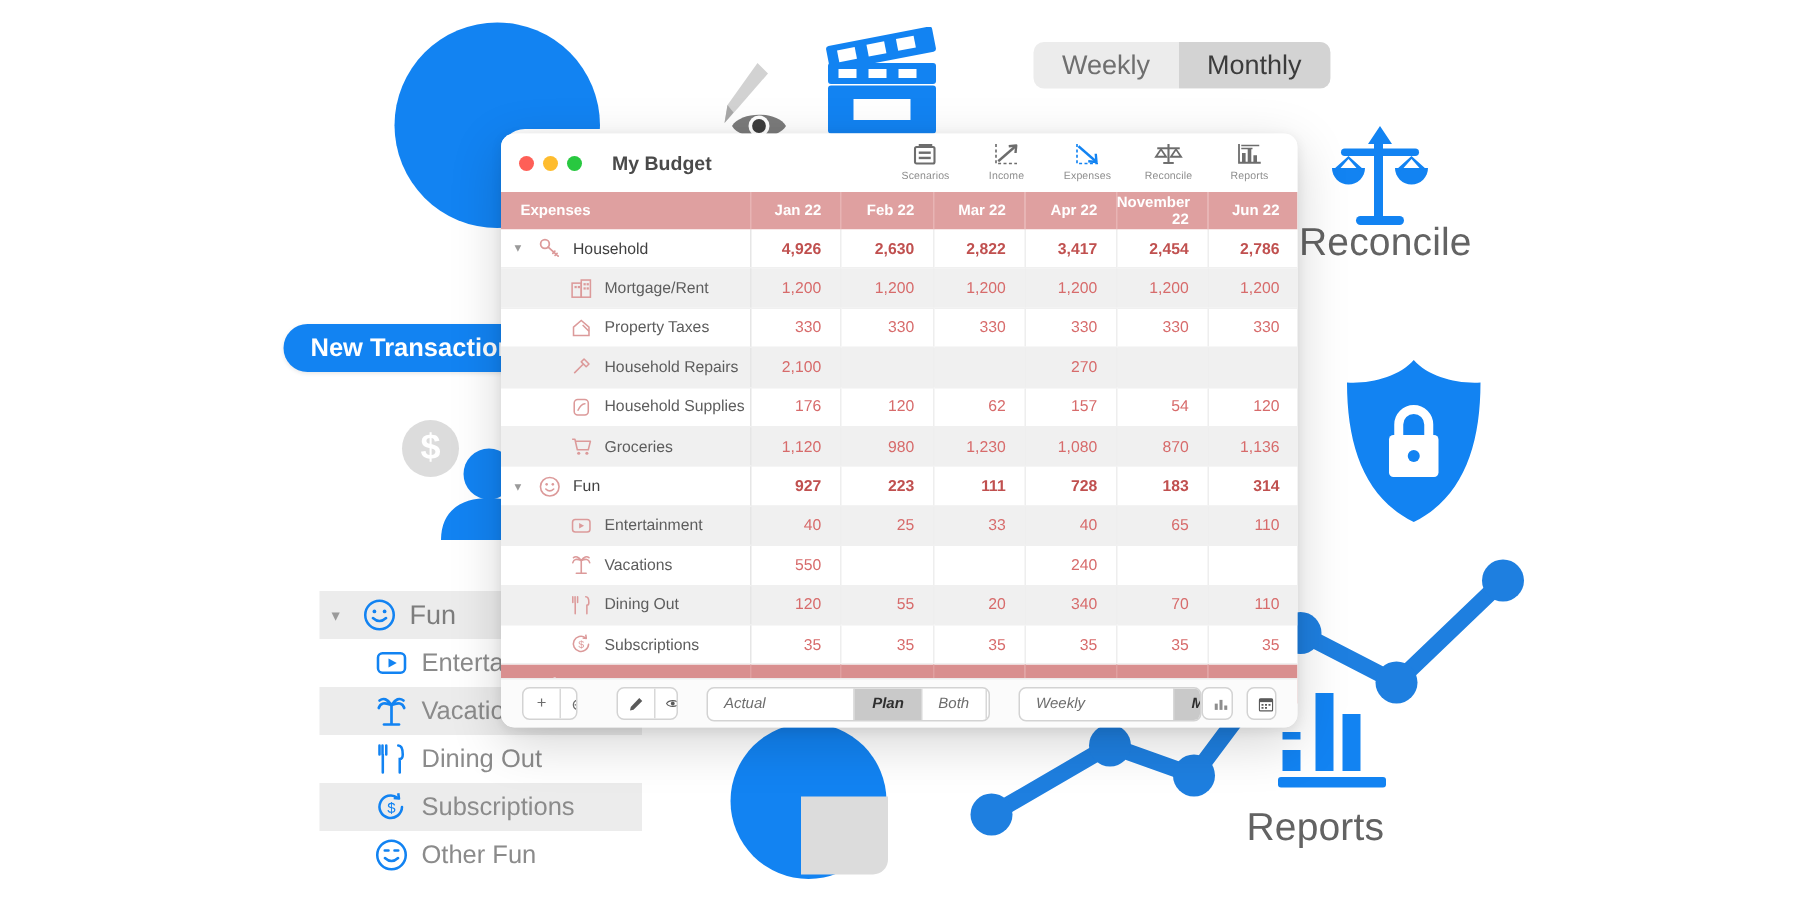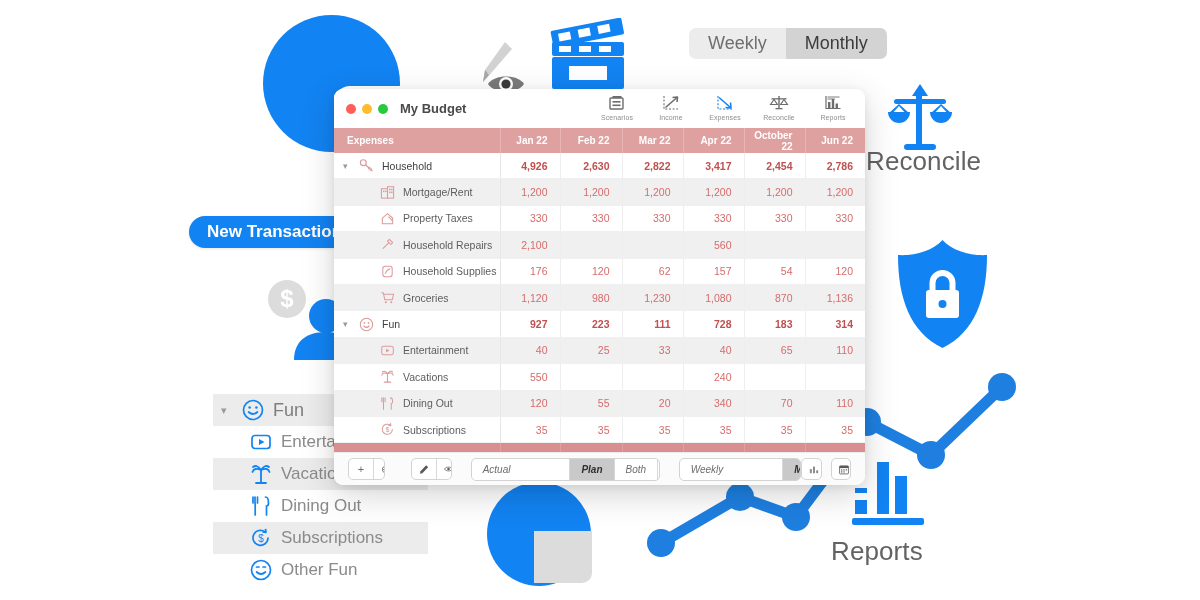--- a/index.html
+++ b/index.html
@@ -104,21 +104,21 @@
   }
   .titlebar{
     height:39px;display:flex;align-items:center;padding:0 12px;
     background:#ffffff;box-sizing:border-box;
   }
   .traffic{display:flex;gap:6px;align-items:center;}
   .dot{width:10px;height:10px;border-radius:50%;}
   .dot.r{background:#fe5f57;}
   .dot.y{background:#febc2e;}
   .dot.g{background:#28c840;}
-  .wtitle{margin-left:12px;font-size:13px;font-weight:bold;color:#4a4a4a;}
+  .wtitle{margin-left:20px;font-size:13px;font-weight:bold;color:#4a4a4a;}
   .toolbar{margin-left:auto;display:flex;align-items:flex-end;gap:14px;padding-bottom:2px;}
   .tb{display:flex;flex-direction:column;align-items:center;width:40px;}
   .tb .ti{height:17px;display:flex;align-items:flex-end;justify-content:center;}
   .tb .tl{font-size:7px;color:#8e8e8e;margin-top:3px;letter-spacing:.1px;}
 
   
   .tbl{width:100%;border-collapse:collapse;table-layout:fixed;}
   .tbl th,.tbl td{padding:0;}
   .hdr th{
     background:#dfa0a0;color:#ffffff;font-size:10px;font-weight:bold;
@@ -436,21 +436,21 @@
           <col style="width:61px">
           <col style="width:60px">
       </colgroup>
       <thead>
         <tr class="hdr">
           <th class="first">Expenses</th>
           <th class="m">Jan 22</th>
           <th class="m">Feb 22</th>
           <th class="m">Mar 22</th>
           <th class="m">Apr 22</th>
-          <th class="m">October 22</th>
+          <th class="m">November 22</th>
           <th class="m">Jun 22</th>
         </tr>
       </thead>
       <tbody>
 
         <tr class="group">
           <td class="name">
             <div class="cellname">
               <span class="chev">▾</span>
               <span class="ic">
@@ -529,21 +529,21 @@
                 <svg viewBox="0 0 16 16" width="15" height="15">
                     <path d="M3 12.5 L9.5 6 M8 4.5 L11.5 8 L13.5 6 L10 2.5 Z" fill="none" stroke="#dc9a9a" stroke-width="1.1" stroke-linejoin="round"></path>
                   </svg>
               </span>
               <span class="tx">Household Repairs</span>
             </div>
           </td>
           <td>2,100</td>
           <td></td>
           <td></td>
-          <td>560</td>
+          <td>270</td>
           <td></td>
           <td></td>
         </tr>
 
         <tr>
           <td class="name">
             <div class="cellname">
               <span class="chev"></span>
                 <span class="sp"></span>
               <span class="ic">

